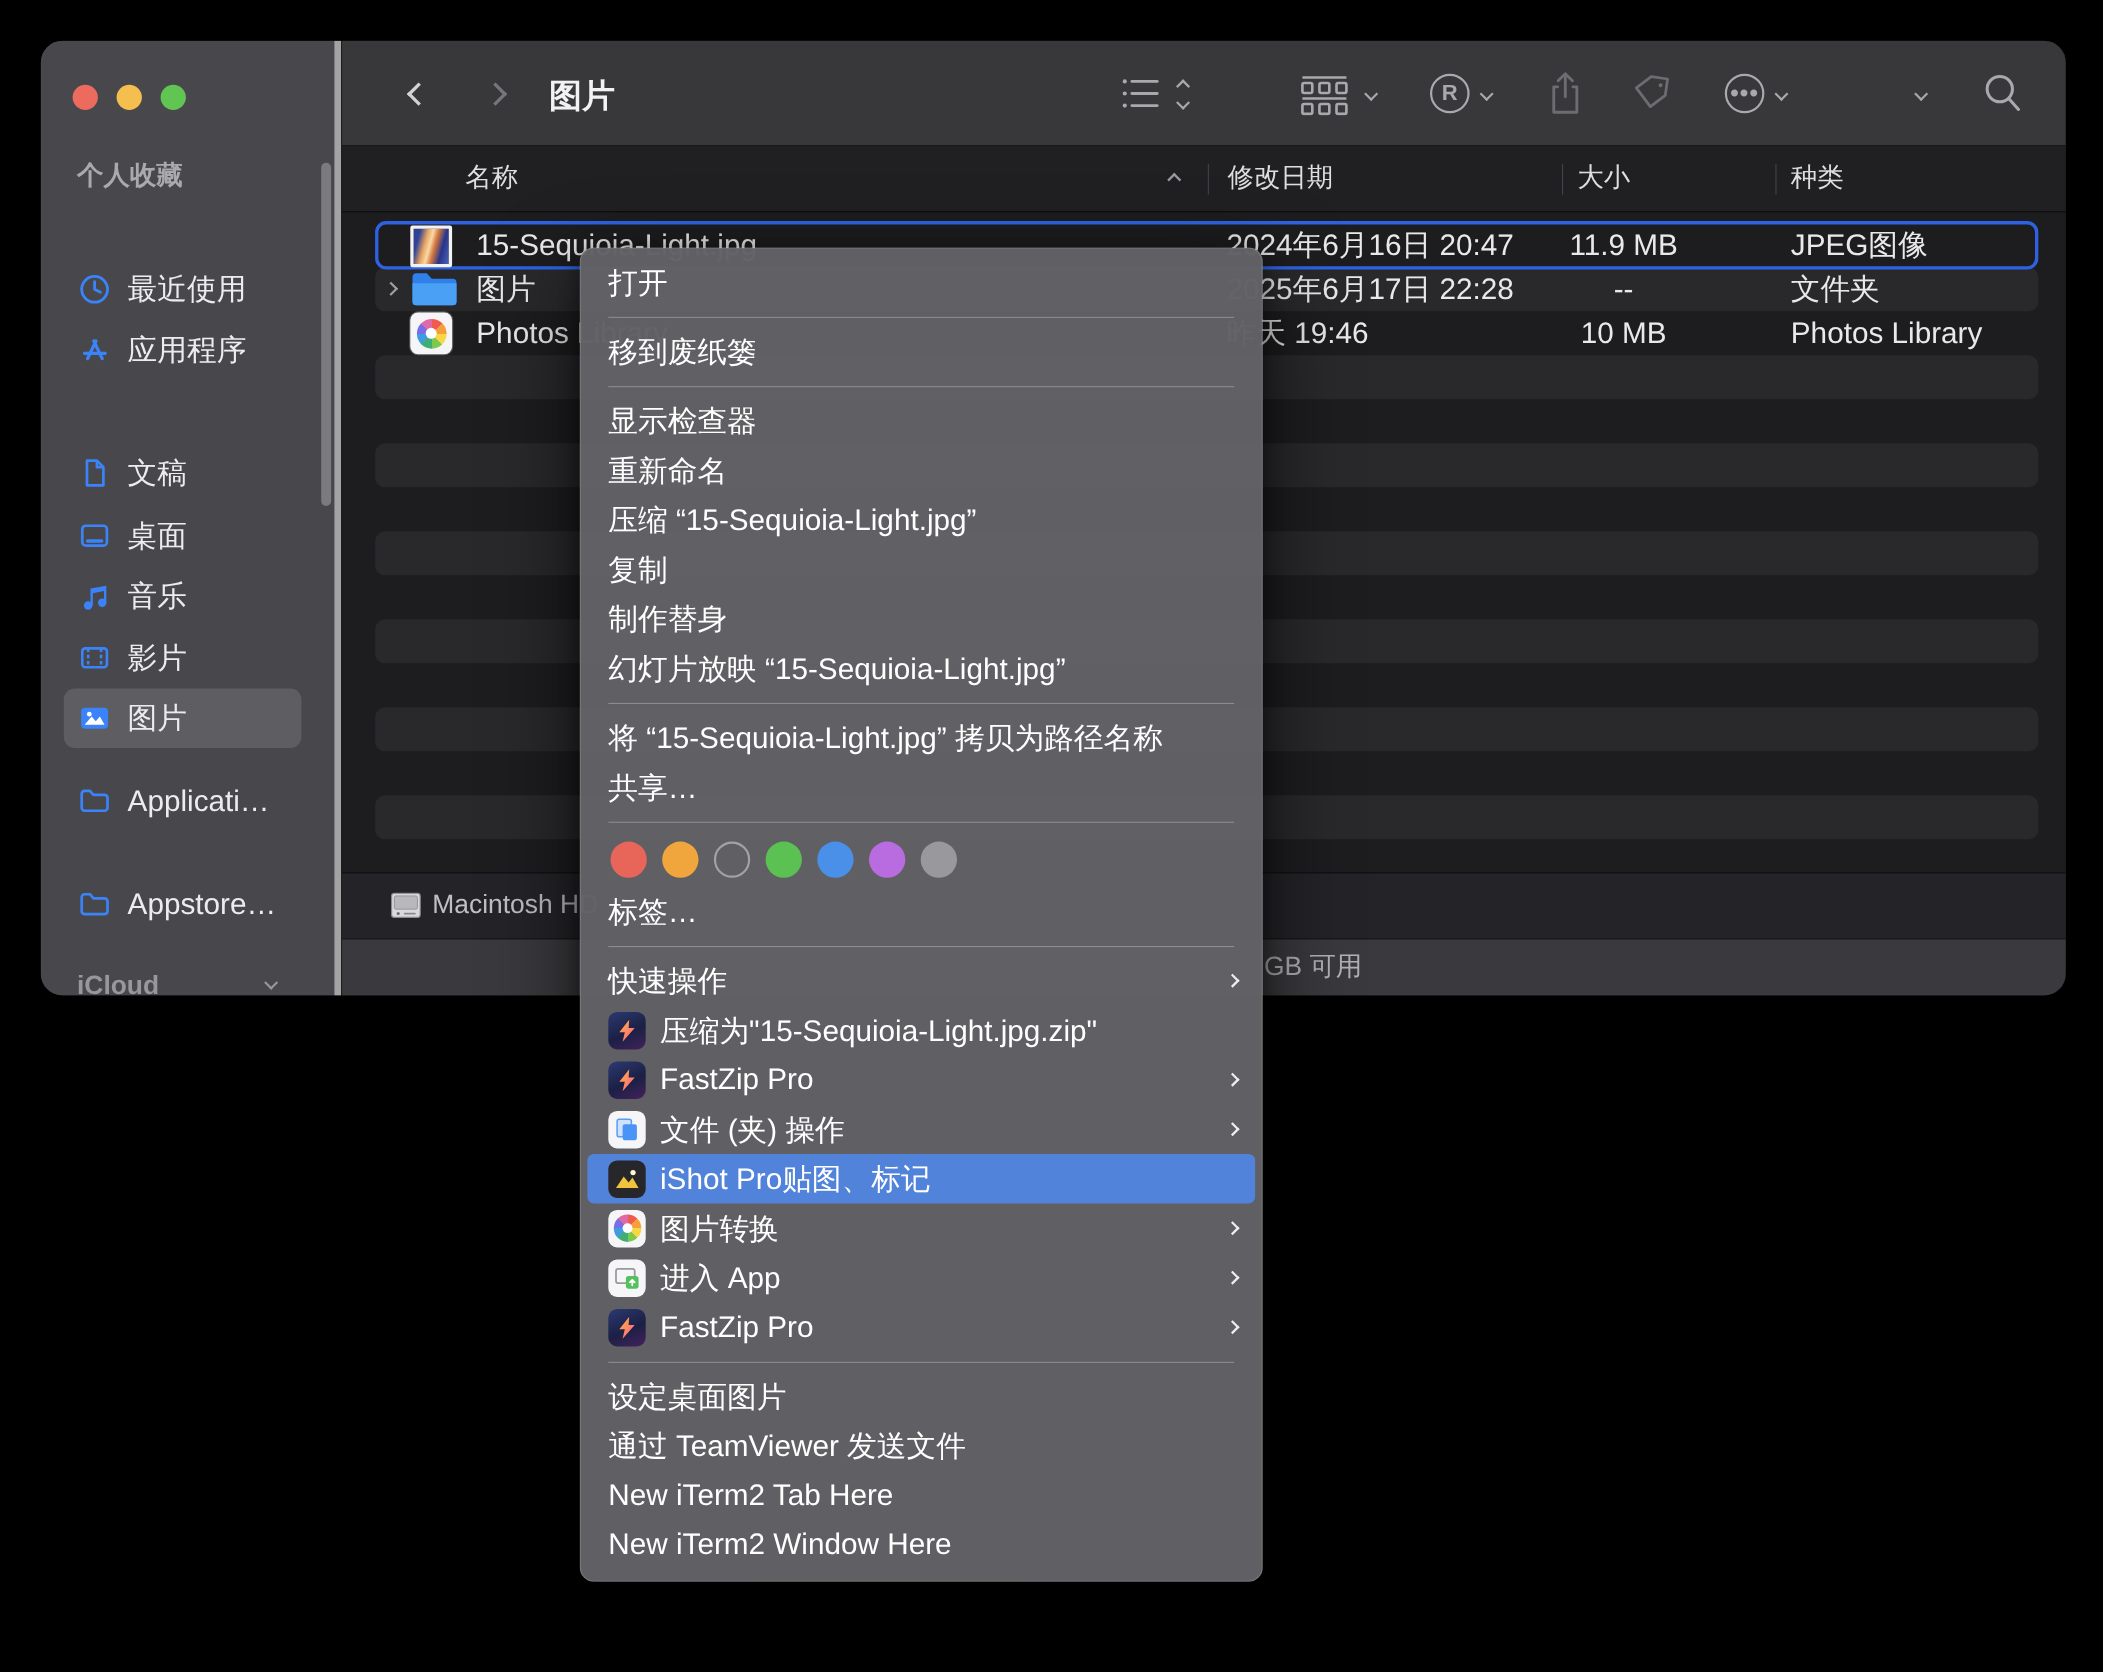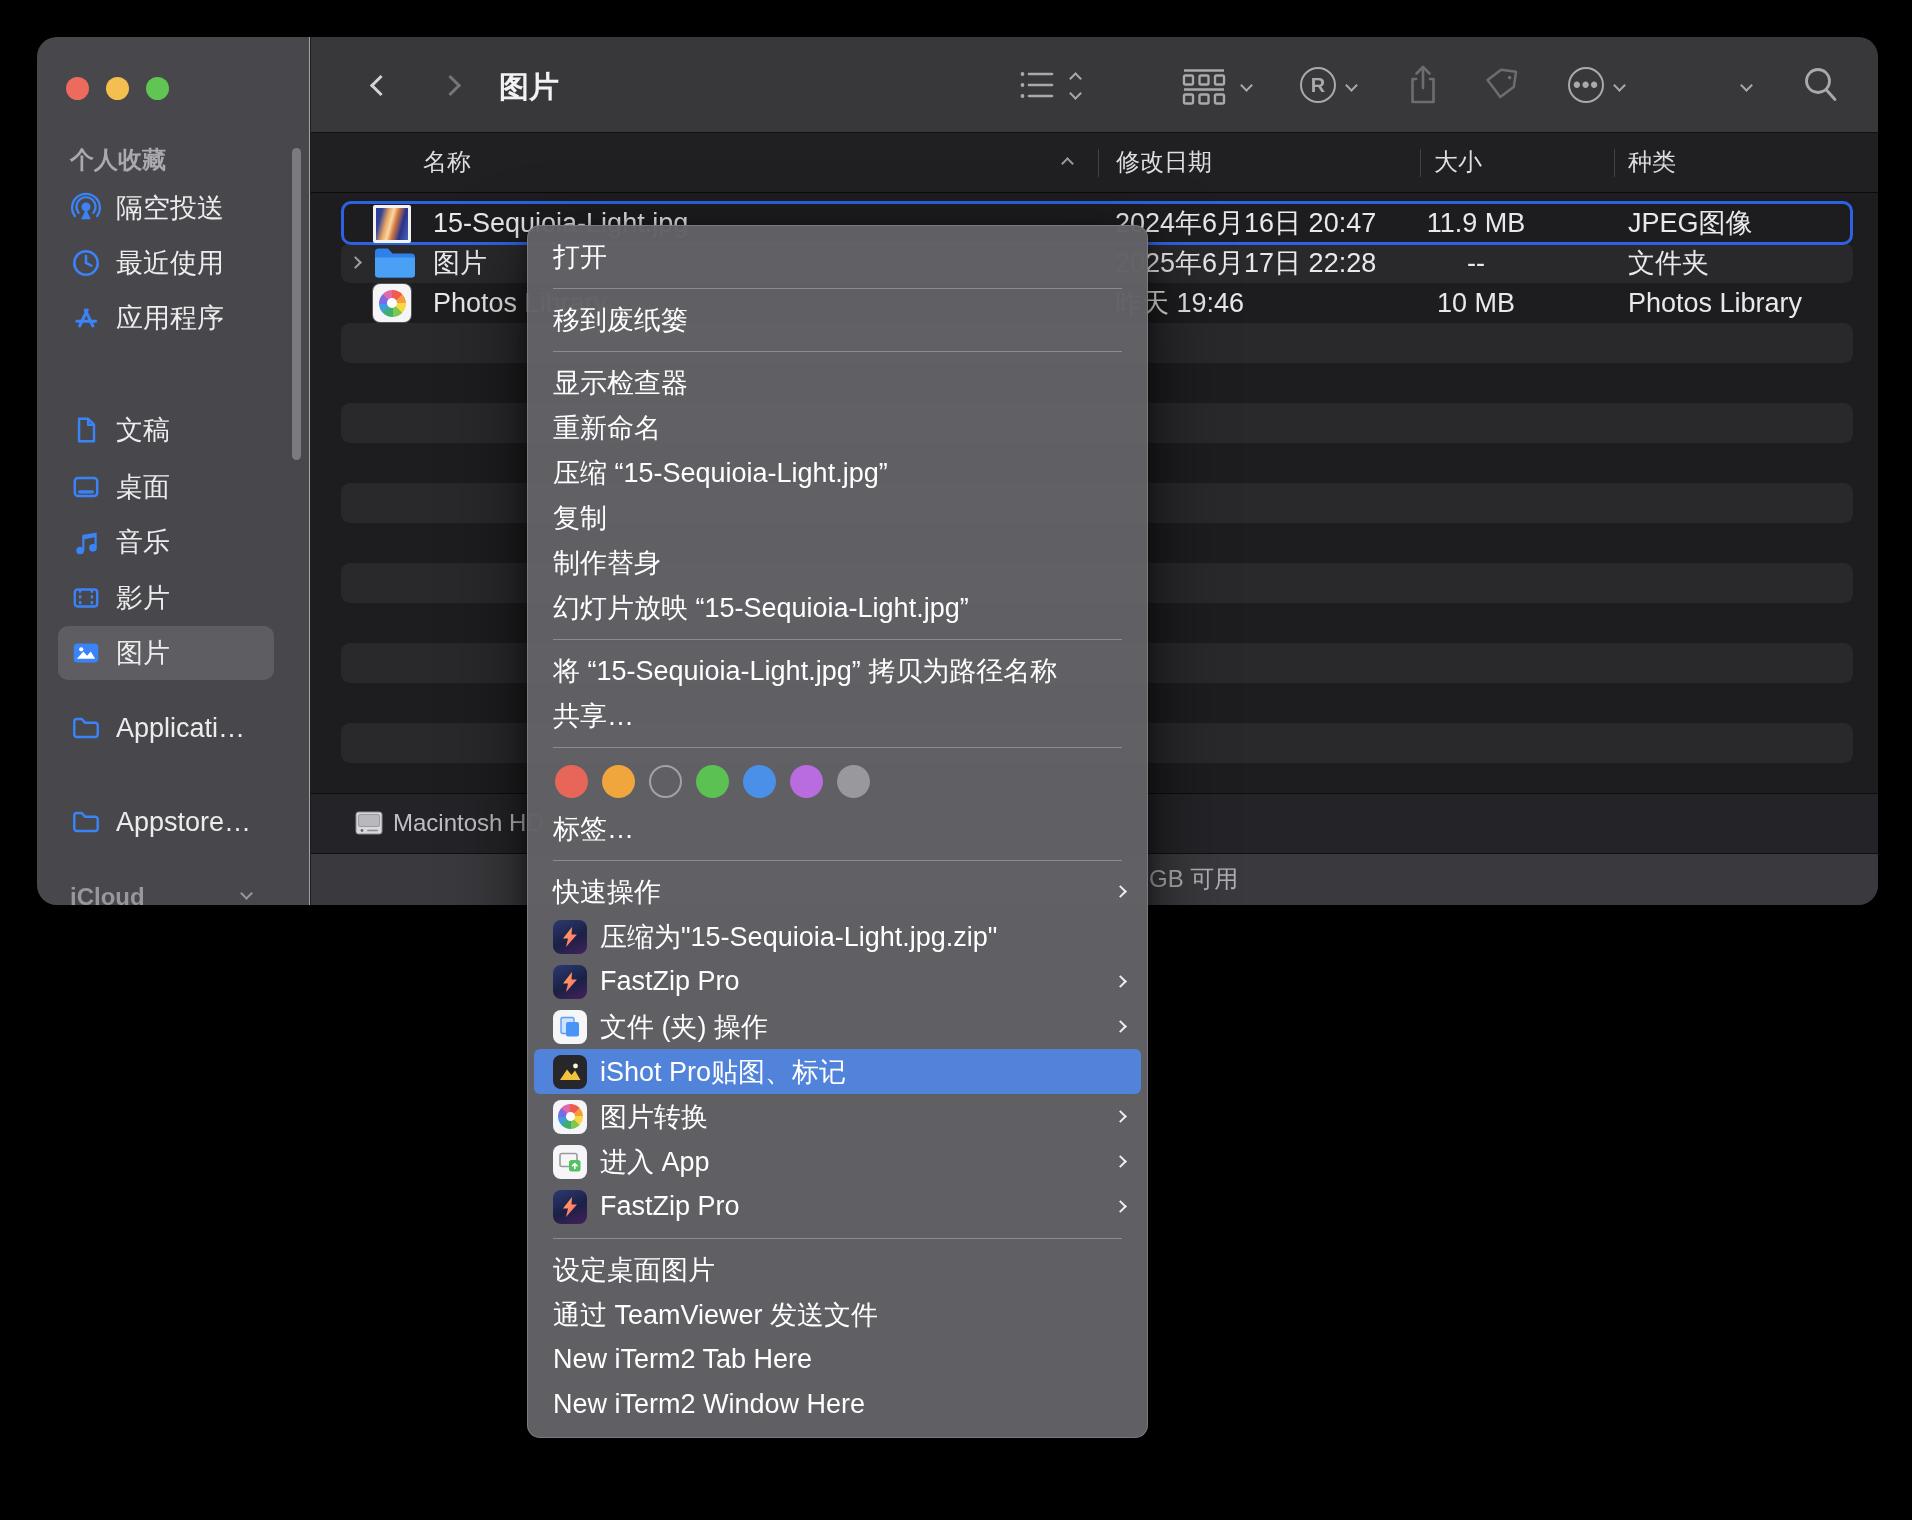--- a/index.html
+++ b/index.html
@@ -6,21 +6,21 @@
   body{width:1912px;height:1520px;background:#000;position:relative;overflow:hidden;
        font-family:"Liberation Sans","DejaVu Sans",sans-serif;-webkit-font-smoothing:antialiased;}
   *{box-sizing:border-box;}
   .abs{position:absolute;}
 
   
   .window{position:absolute;left:37px;top:37px;width:1841px;height:868px;border-radius:20px;
           background:#1d1d1f;overflow:hidden;box-shadow:0 40px 100px rgba(0,0,0,.75);}
 
   
-  .sidebar{position:absolute;left:0;top:0;width:273px;height:100%;background:#48484c;border-right:1px solid #a3a3a3;}
+  .sidebar{position:absolute;left:0;top:0;width:273px;height:100%;background:#48484c;border-right:6px solid #a3a3a3;}
   .tl{position:absolute;top:40px;width:23px;height:23px;border-radius:50%;}
   .sb-header{position:absolute;left:33px;font-size:24px;font-weight:700;color:#a9a9ae;line-height:30px;}
   .sb-item{position:absolute;left:21px;width:216px;height:54px;display:flex;align-items:center;
            padding-left:12px;color:#ececee;font-size:27px;border-radius:10px;white-space:nowrap;}
   .sb-item.sel{background:#5d5d62;}
   .sb-item .sbi{width:32px;height:32px;margin-right:14px;flex:none;display:flex;align-items:center;justify-content:center;}
   .sb-scroll{position:absolute;left:255px;top:111px;width:9px;height:312px;border-radius:5px;background:rgba(165,165,170,.55);}
 
   
   .main{position:absolute;left:274px;top:0;right:0;bottom:0;background:#1d1d1f;}
@@ -91,31 +91,20 @@
 
 <div class="window">
 
   <div class="sidebar">
     <span class="tl" style="left:29px;background:#ec6a5e"></span>
     <span class="tl" style="left:69px;background:#f4bf4f"></span>
     <span class="tl" style="left:109px;background:#61c554"></span>
 
     <div class="sb-header" style="top:108px">个人收藏</div>
 
-    <div class="sb-item" style="top:144px">
-      <span class="sbi">
-        <svg width="32" height="32" viewBox="0 0 30 30" fill="none" stroke="#3b83f8" stroke-width="2.2" stroke-linecap="round">
-          <circle cx="15" cy="14" r="4.2" fill="#3b83f8" stroke="none"></circle>
-          <path d="M8 19.5 A9 9 0 1 1 22 19.5"></path>
-          <path d="M4.6 22.5 A13 13 0 1 1 25.4 22.5"></path>
-          <path d="M15 16 L19.5 25.5 H10.5 Z" fill="#3b83f8" stroke="none"></path>
-        </svg>
-      </span>
-      <span>隔空投送</span>
-    </div>
 
     <div class="sb-item" style="top:199px">
       <span class="sbi">
         <svg width="32" height="32" viewBox="0 0 30 30" fill="none" stroke="#3b83f8" stroke-width="2.4" stroke-linecap="round">
           <circle cx="15" cy="15" r="11"></circle>
             <path d="M15 8.5 V15 L20 17.5"></path>
         </svg>
       </span>
       <span>最近使用</span>
     </div>

